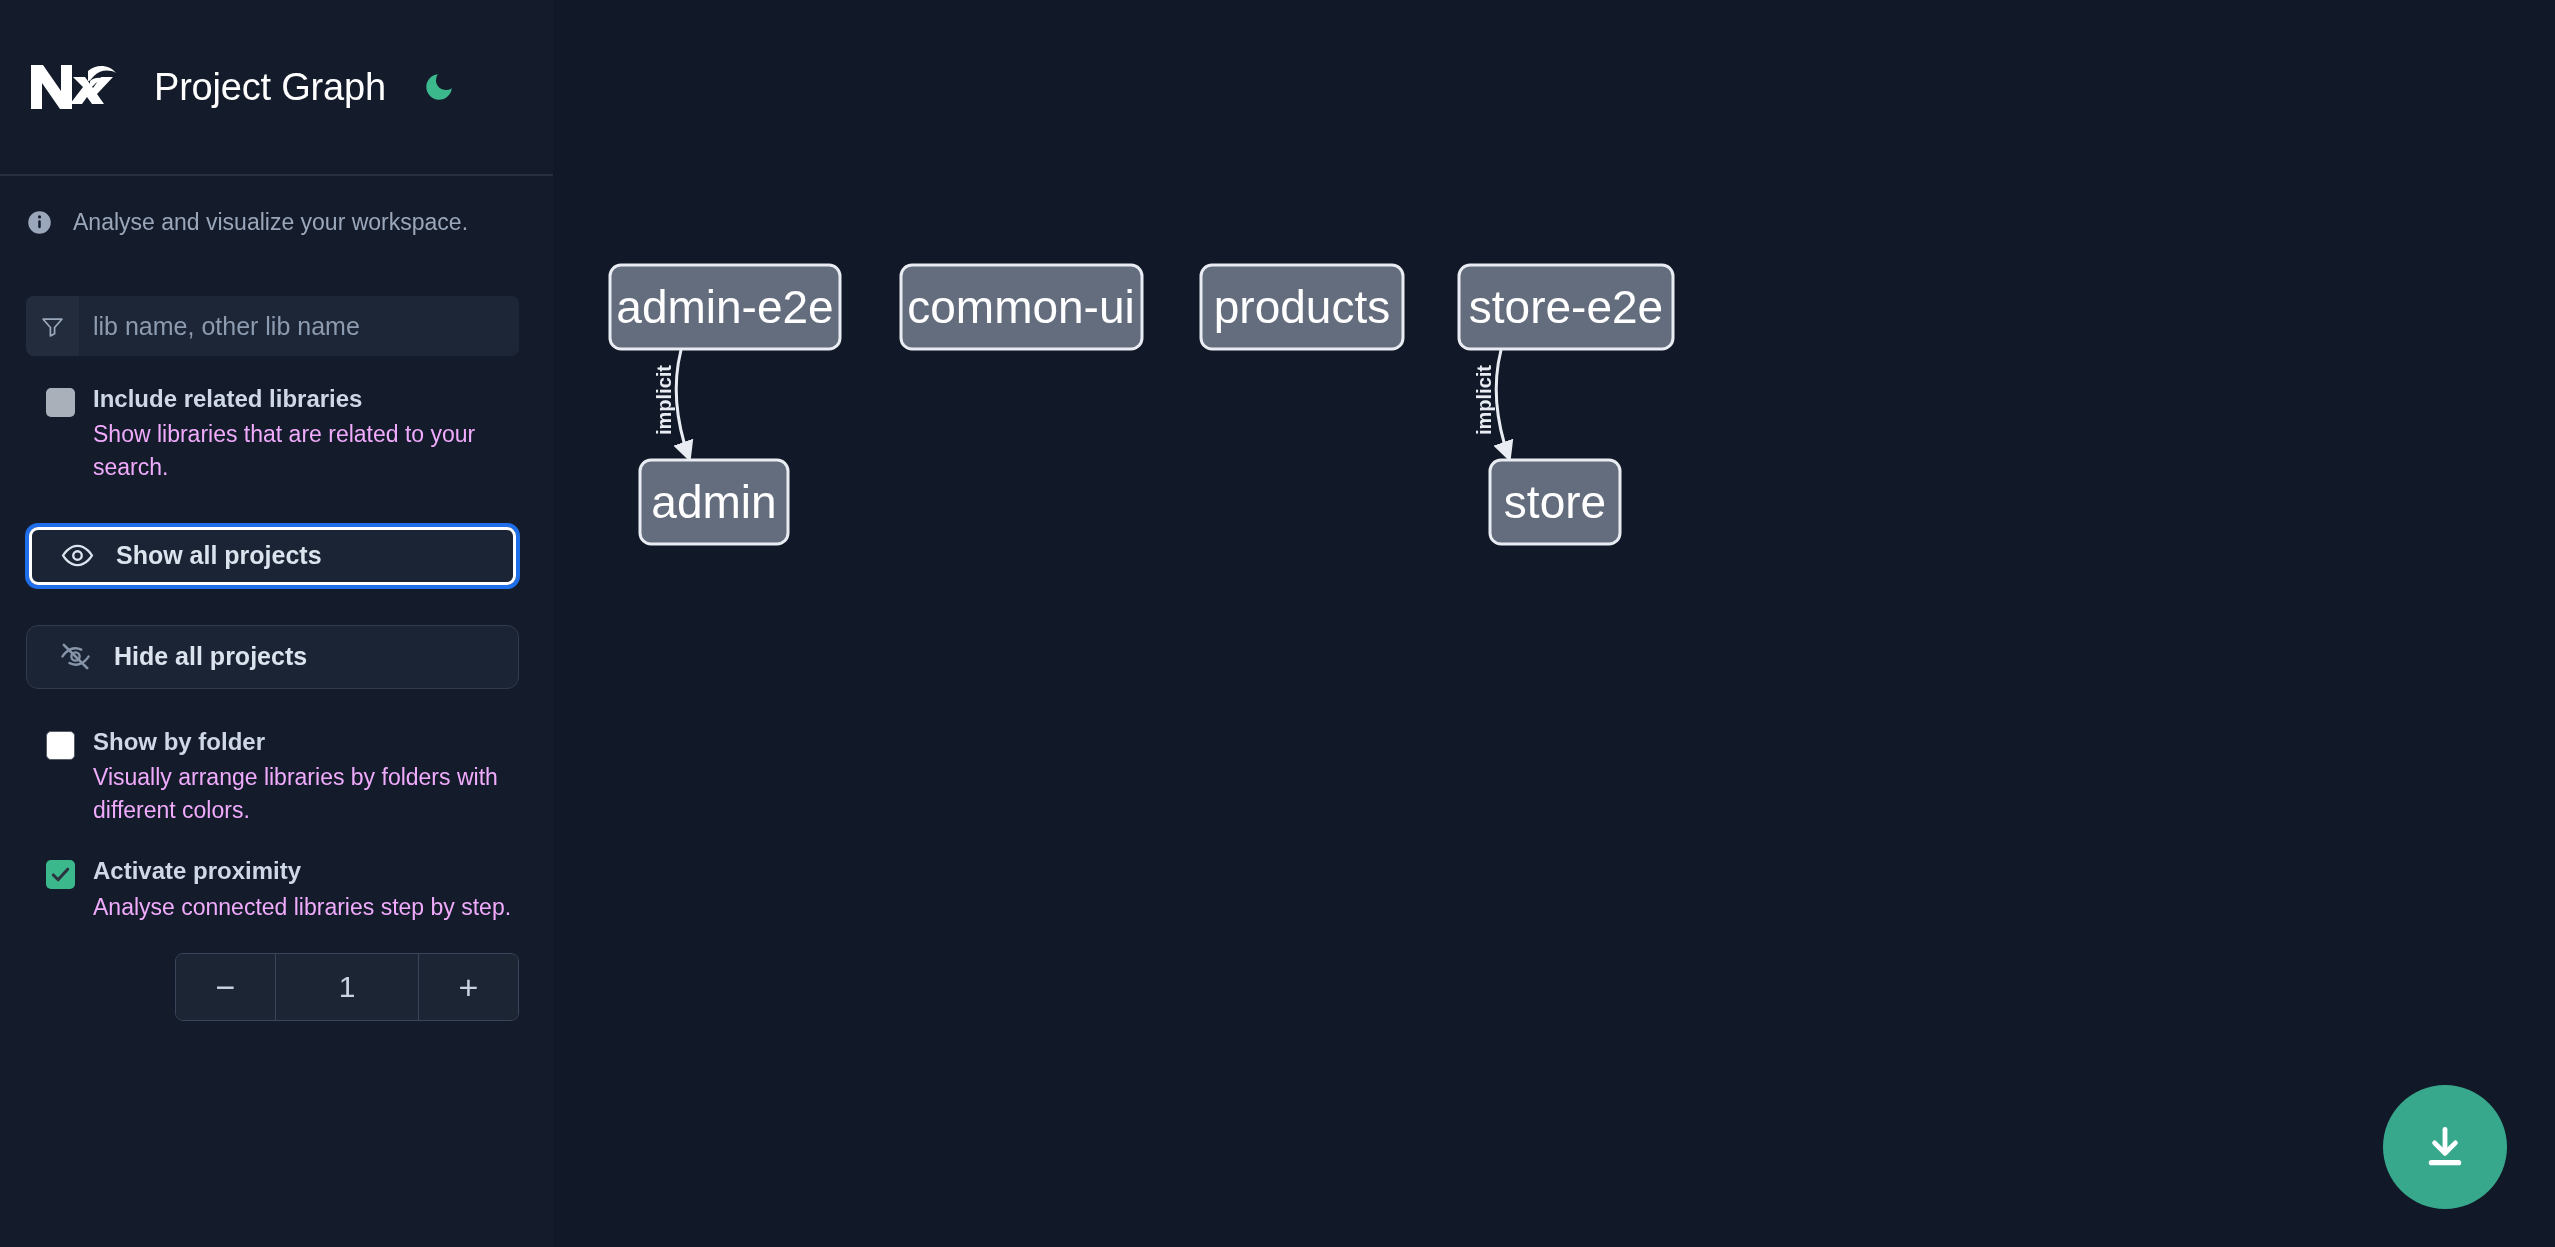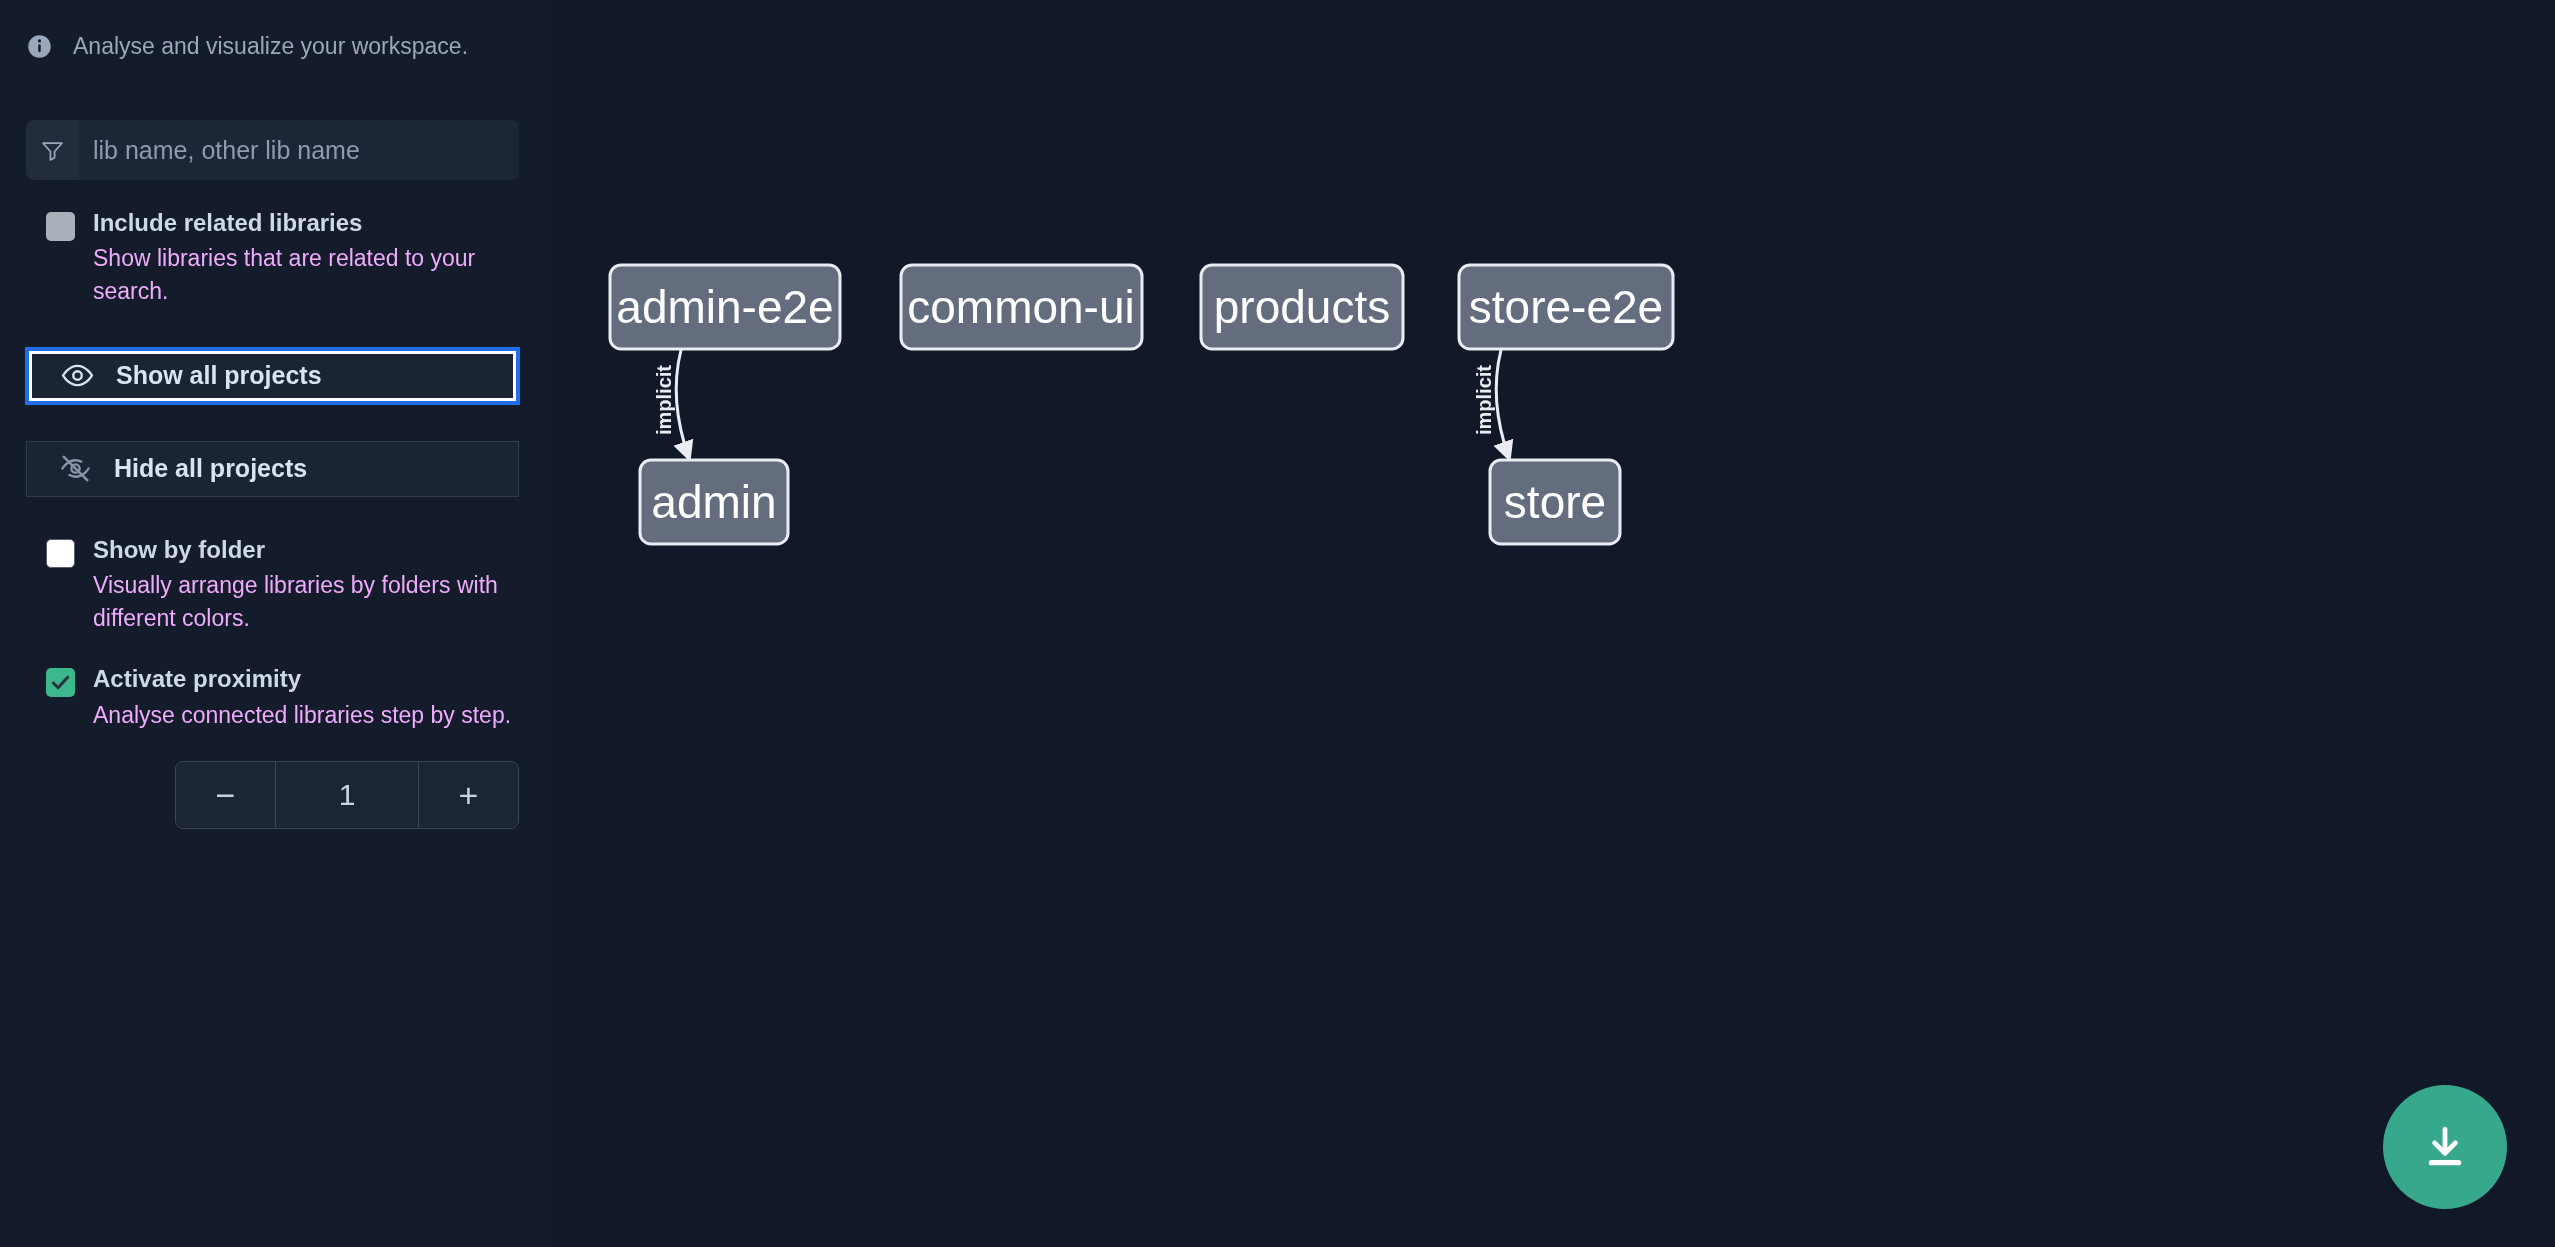--- a/index.html
+++ b/index.html
@@ -147,27 +147,27 @@
     cursor: pointer;
   }
   .cb-disabled { background: #a9b0ba; }
   .cb-empty    { background: #ffffff; border: 1px solid #585f6b; }
   .cb-checked  { background: #3bb98d; }
   .cb-checked svg { width: 23px; height: 23px; display:block; }
 
   
   .btn-stack { margin: 40px 34px 0 26px; }
   .btn {
-    height: 56px;
+    height: 64px;
     width: 100%;
     display: flex;
     align-items: center;
     gap: 22px;
     padding-left: 32px;
-    border-radius: 0;
+    border-radius: 12px;
     background: #1b2434;
     border: 1px solid #303b4d;
     color: #dbe3ee;
     font-size: 25px;
     font-weight: 700;
     cursor: pointer;
     font-family: "Liberation Sans", sans-serif;
   }
   .btn + .btn { margin-top: 37px; }
   .btn.focused {
@@ -257,20 +257,36 @@
   .fab svg { width: 50px; height: 50px; display: block; }
 </style>
 </head>
 <body>
 
 <div id="app">
 
   <aside class="sidebar">
     <div class="sidebar-inner">
 
+      <div class="brand">
+        <span class="nx-logo">
+          <svg viewBox="0 0 96 60" xmlns="http://www.w3.org/2000/svg">
+            <path fill="#ffffff" d="M5 52V8h12l18 26V8h11v44H34L16 26v26z"></path>
+            <path fill="#ffffff" d="M47 20h12l8 11 8-11h12L71 37l7 10H66l-5-7-5 7H44l13-17z"></path>
+            <path fill="#ffffff" d="M62 14c9-8 22-6 28 2-7-4-16-3-22 3-3 3-4 5-6 5 0-4 0-8 0-10z"></path>
+            <path fill="#ffffff" d="M64 24c6-5 13-4 17 1-5-2-10-1-13 3-2 2-3 3-4 3 0-3 0-5 0-7z"></path>
+          </svg>
+        </span>
+        <span class="brand-title">Project Graph</span>
+        <span class="theme-toggle">
+          <svg viewBox="0 0 24 24" width="34" height="34" xmlns="http://www.w3.org/2000/svg">
+            <path fill="#3bb98d" d="M21 12.8A9 9 0 1 1 11.2 3a7 7 0 0 0 9.8 9.8z"></path>
+          </svg>
+        </span>
+      </div>
 
       <div class="blurb">
         <span class="info-icon">
           <svg viewBox="0 0 24 24" xmlns="http://www.w3.org/2000/svg">
             <circle cx="12" cy="12" r="10" fill="#9aa7bb"></circle>
             <rect x="10.9" y="10" width="2.2" height="7" rx="1" fill="#141b2b"></rect>
             <circle cx="12" cy="7" r="1.4" fill="#141b2b"></circle>
           </svg>
         </span>
         <span class="blurb-text">Analyse and visualize your workspace.</span>

